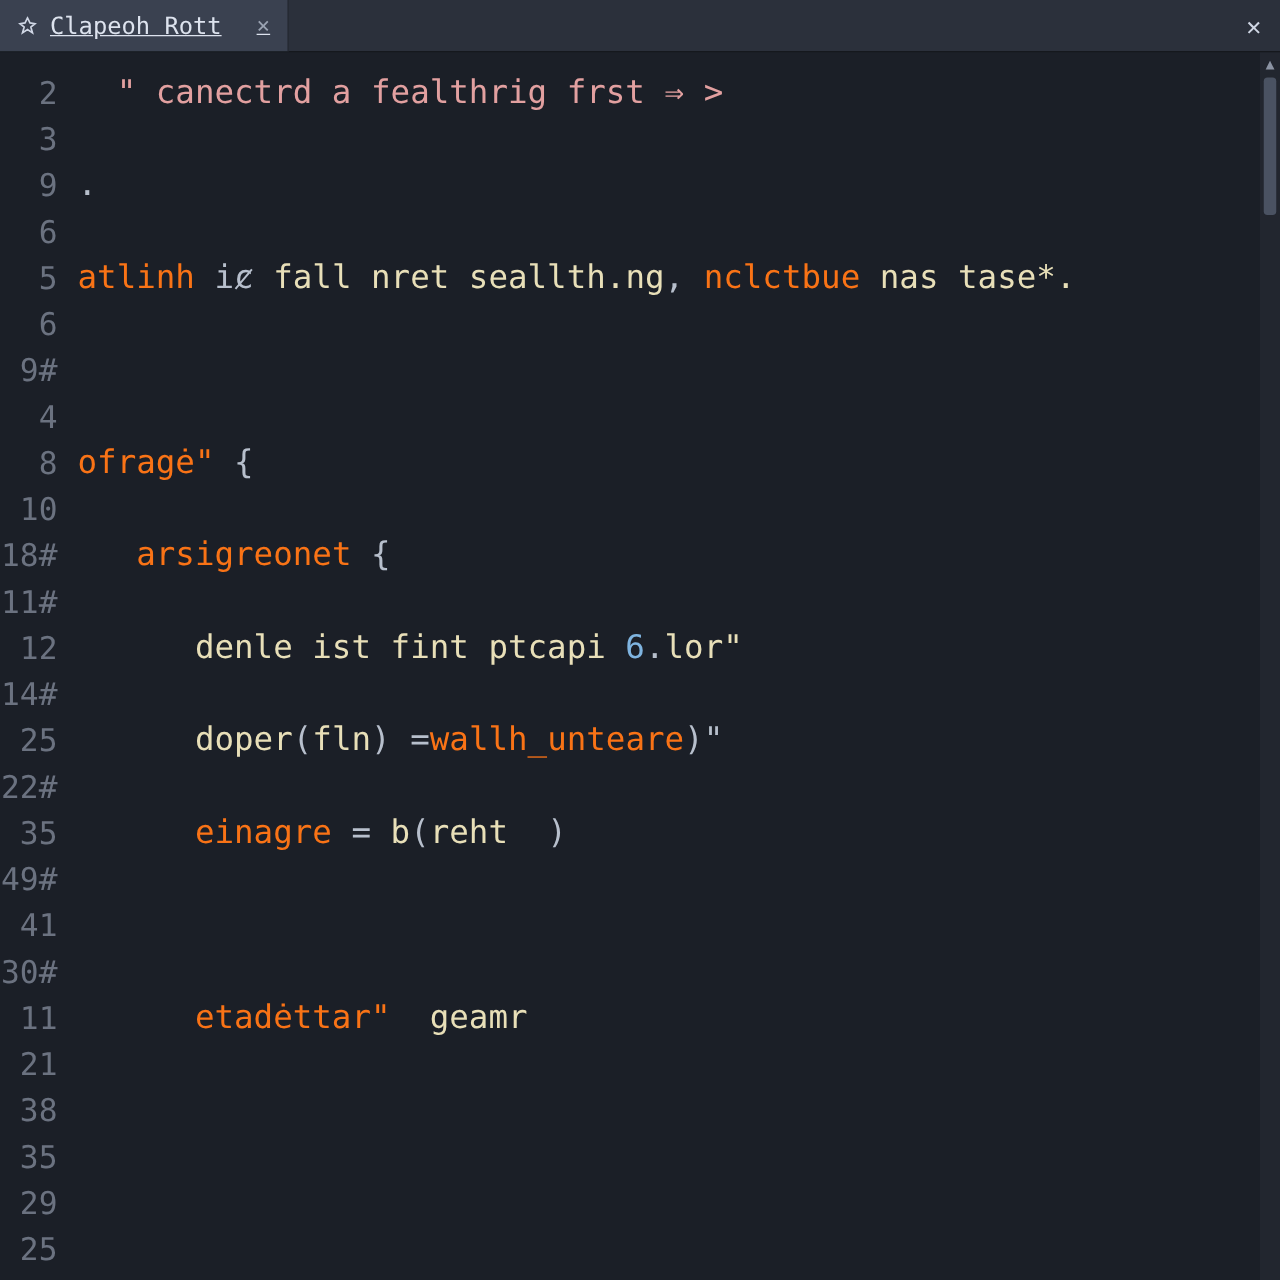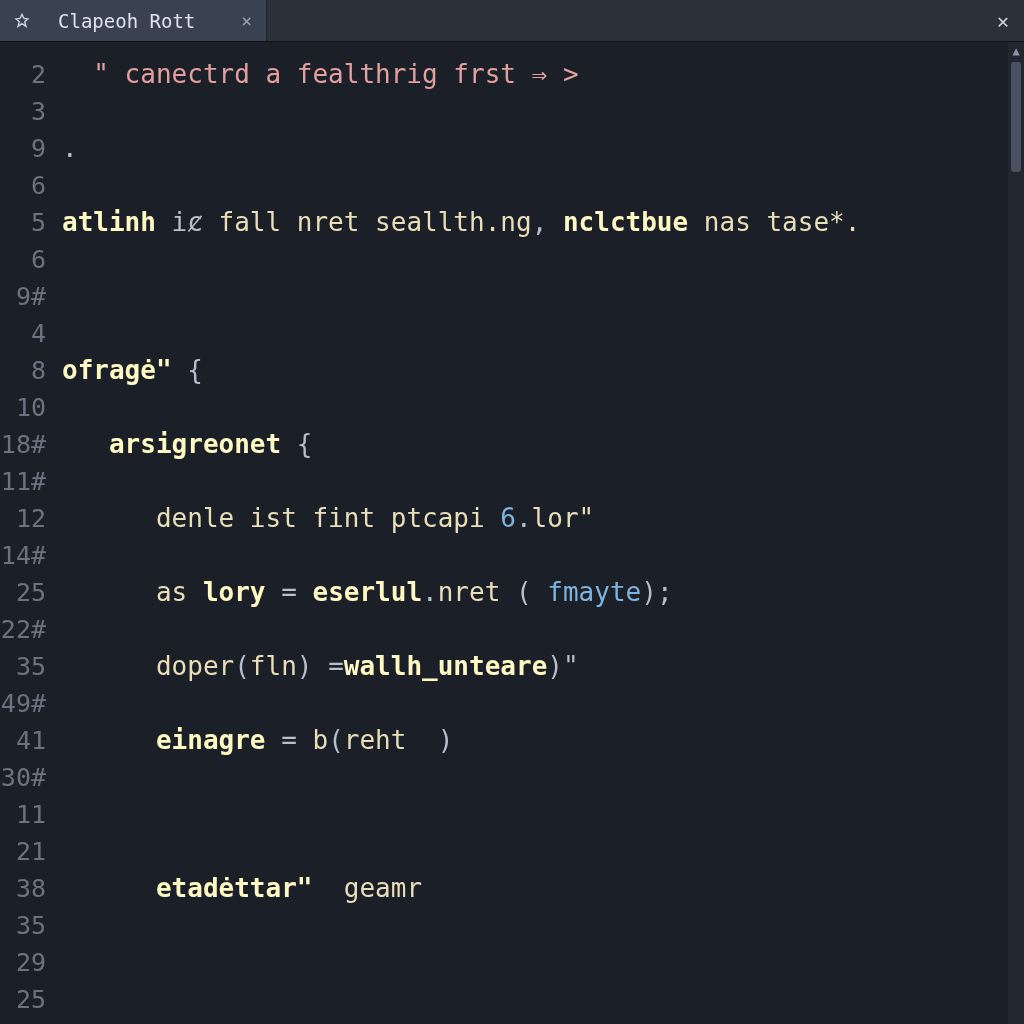--- a/index.html
+++ b/index.html
@@ -15,27 +15,28 @@
   .tabbar {
     height: 42px;
     background: #2b303b;
     display: flex;
     align-items: stretch;
     border-bottom: 1px solid #0f1115;
   }
   .tab {
     display: flex;
     align-items: center;
-    gap: 28px;
+    gap: 10px;
     padding: 16px 14px;
     background: #3a4150;
     color: #dde3ee;
     font-size: 19px;
     border-right: 1px solid #20242d;
     position: relative;
+    text-decoration: underline;
   }
   .tab .pin-icon svg { width: 16px; height: 16px; display:block; }
   .tab .close-x { margin-left: 18px; color: #9aa3b2; font-size: 18px; }
   .window-close {
     margin-left: auto;
     width: 42px;
     display: flex; align-items: center; justify-content: center;
     color: #cfd6e4; font-size: 20px;
   }
   .editor-wrap {
@@ -58,21 +59,21 @@
   .code {
     flex: 1;
     padding-top: 14px;
     font-size: 26px;
     line-height: 37px;
     white-space: pre;
     position: relative;
   }
   .row { height: 37px; display: block; padding-left: 6px; }
   .tok-cmt   { color: #e2a0a0; }
-  .tok-kw    { color: #fef9c3; font-weight: bold; }
+  .tok-kw    { color: #f97316; }
   .tok-id    { color: #e8dfb8; }
   .tok-num   { color: #7fb4e0; }
   .tok-punc  { color: #b7bfcc; }
   .tok-type  { color: #7fb4e0; }
   .scrollbar {
     width: 16px;
     background: #22262f;
     position: relative;
   }
   .scroll-arrow {
@@ -138,21 +139,20 @@
       <div class="ln">25</div>
       <div class="ln">10</div>
     </div>
   <div class="code" id="code"><span class="row"><span class="tok-cmt">  " canectrd a fealthrig frst ⇒ &gt;</span></span>
 <span class="row"><span class="tok-punc">.</span></span>
 <span class="row"><span class="tok-kw">atlinh</span><span class="tok-punc"> iȼ </span><span class="tok-id">fall nret seallth.ng</span><span class="tok-punc">, </span><span class="tok-kw">nclctbue</span><span class="tok-id"> nas tase*.</span></span>
 <span class="row"></span>
 <span class="row"><span class="tok-kw">ofragė"</span><span class="tok-punc"> {</span></span>
 <span class="row"><span class="tok-punc">   </span><span class="tok-kw">arsigreonet</span><span class="tok-punc"> {</span></span>
 <span class="row"><span class="tok-punc">      </span><span class="tok-id">denle ist fint ptcapi </span><span class="tok-num">6</span><span class="tok-punc">.</span><span class="tok-id">lor"</span></span>
-<span class="row"><span class="tok-punc">      </span><span class="tok-id">as </span><span class="tok-kw">lory</span><span class="tok-punc"> = </span><span class="tok-kw">eserlul</span><span class="tok-punc">.</span><span class="tok-id">nret</span><span class="tok-punc"> ( </span><span class="tok-type">fmayte</span><span class="tok-punc">);</span></span>
 <span class="row"><span class="tok-punc">      </span><span class="tok-id">doper</span><span class="tok-punc">(</span><span class="tok-id">fln</span><span class="tok-punc">) =</span><span class="tok-kw">wallh_unteare</span><span class="tok-punc">)"</span></span>
 <span class="row"><span class="tok-punc">      </span><span class="tok-kw">einagre</span><span class="tok-punc"> = </span><span class="tok-id">b</span><span class="tok-punc">(</span><span class="tok-id">reht</span><span class="tok-punc">  )</span></span>
 <span class="row"></span>
 <span class="row"><span class="tok-punc">      </span><span class="tok-kw">etadėttar"</span><span class="tok-punc">  </span><span class="tok-id">geamr</span></span>
 <span class="row"></span>
 
 
 
 
 

